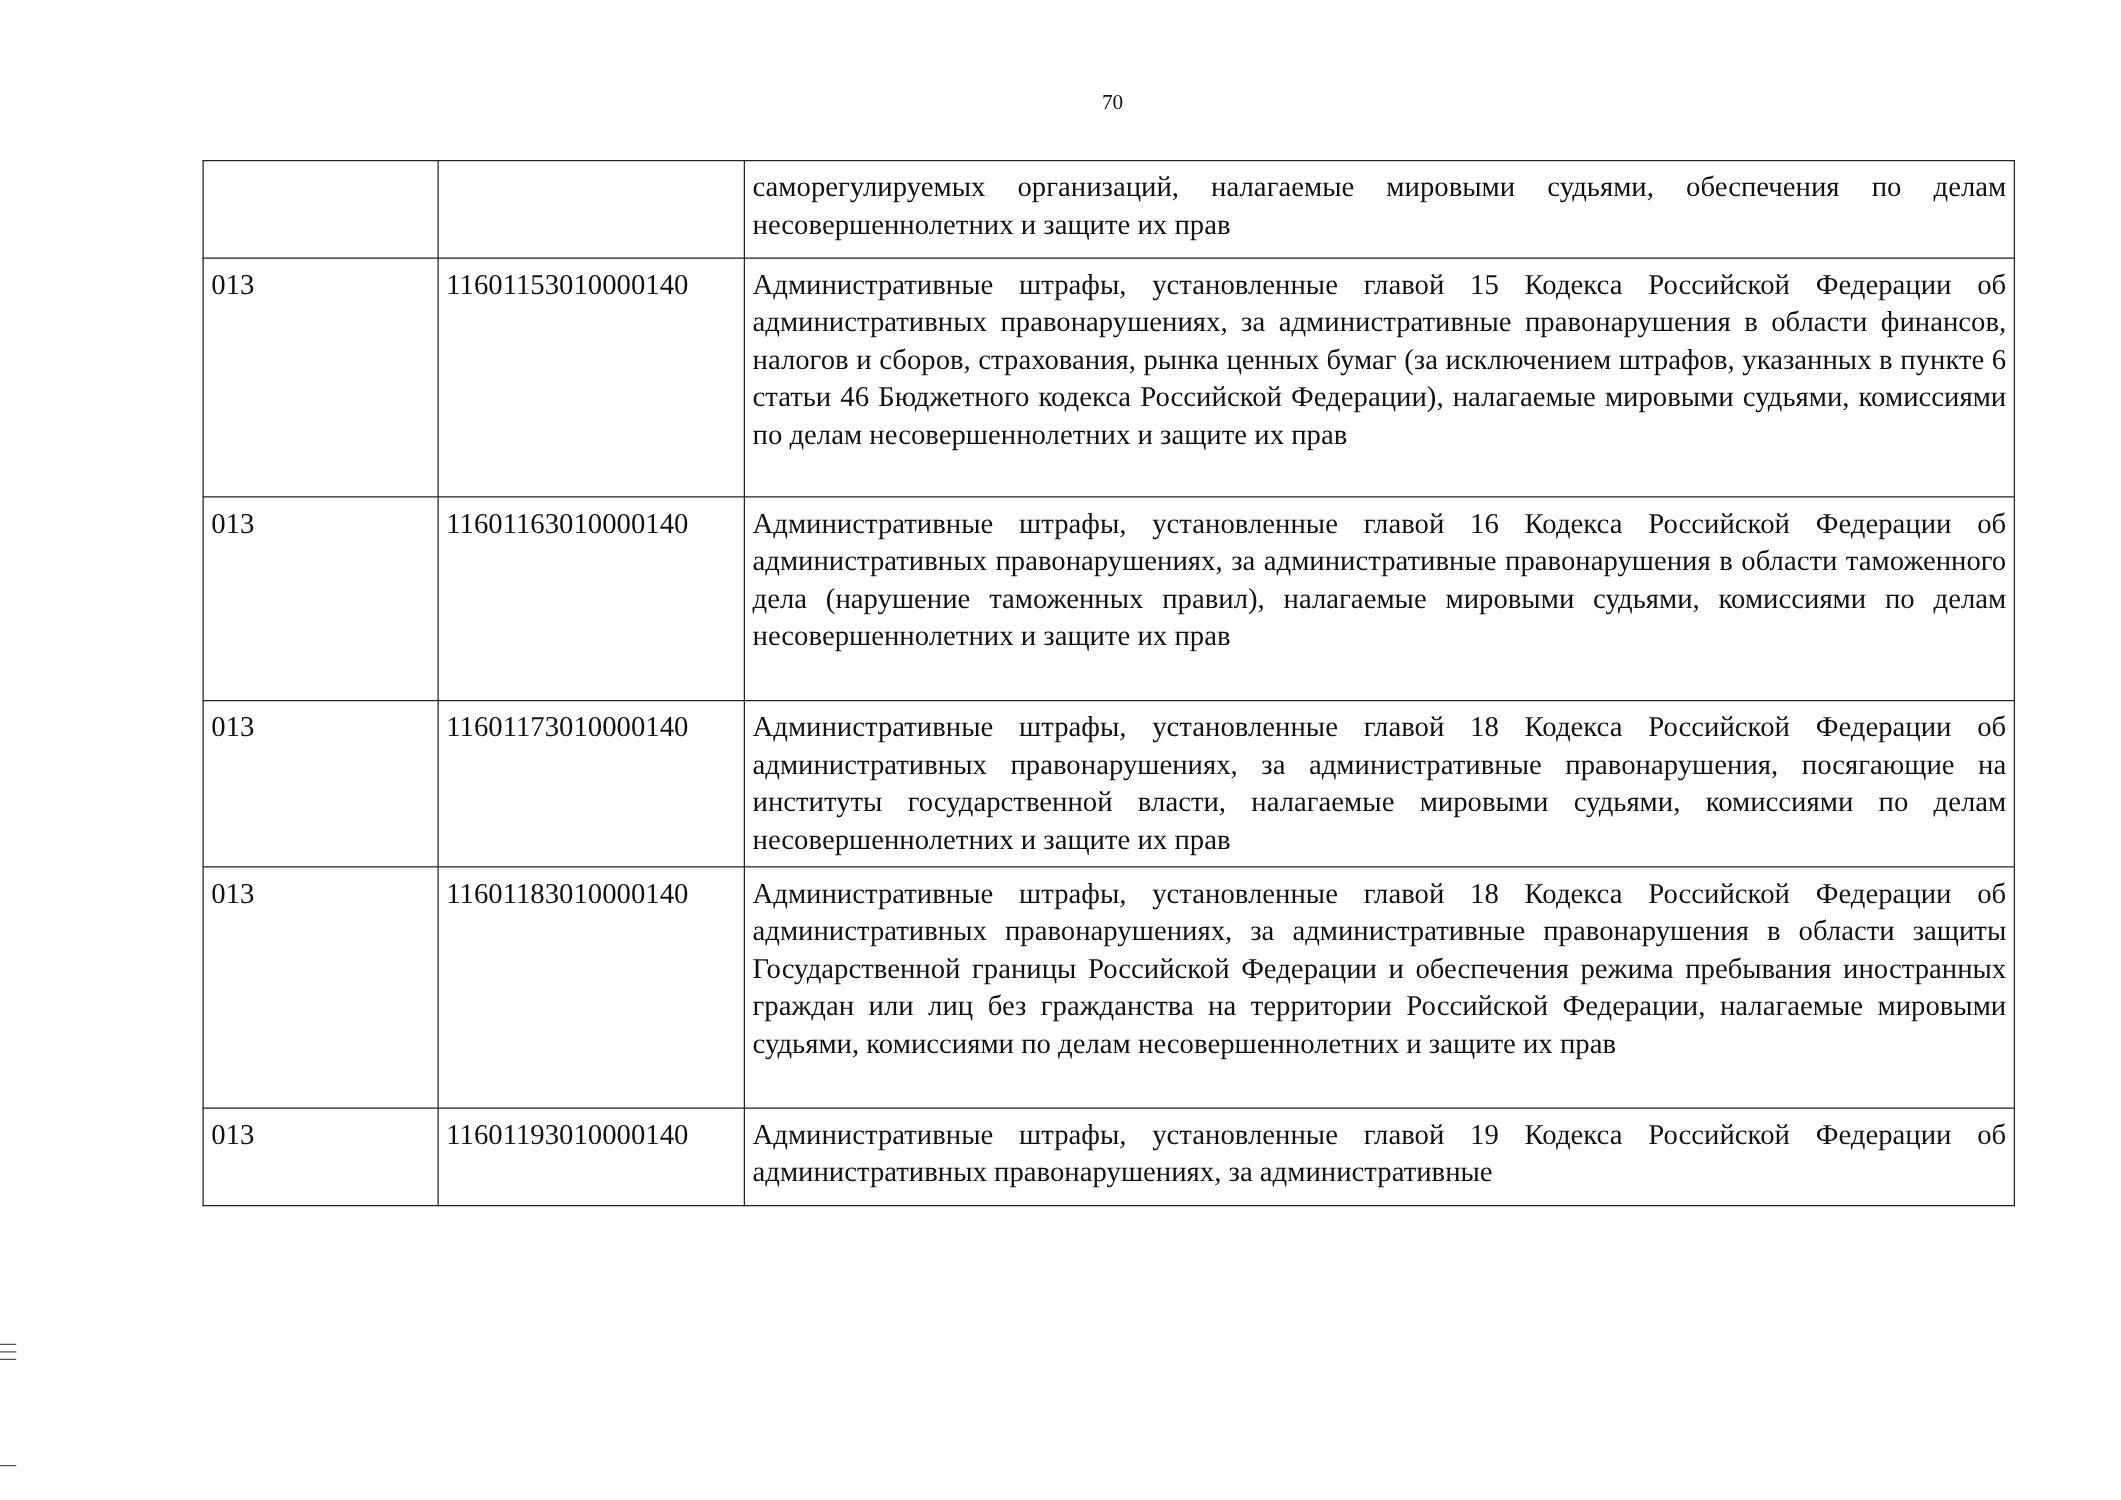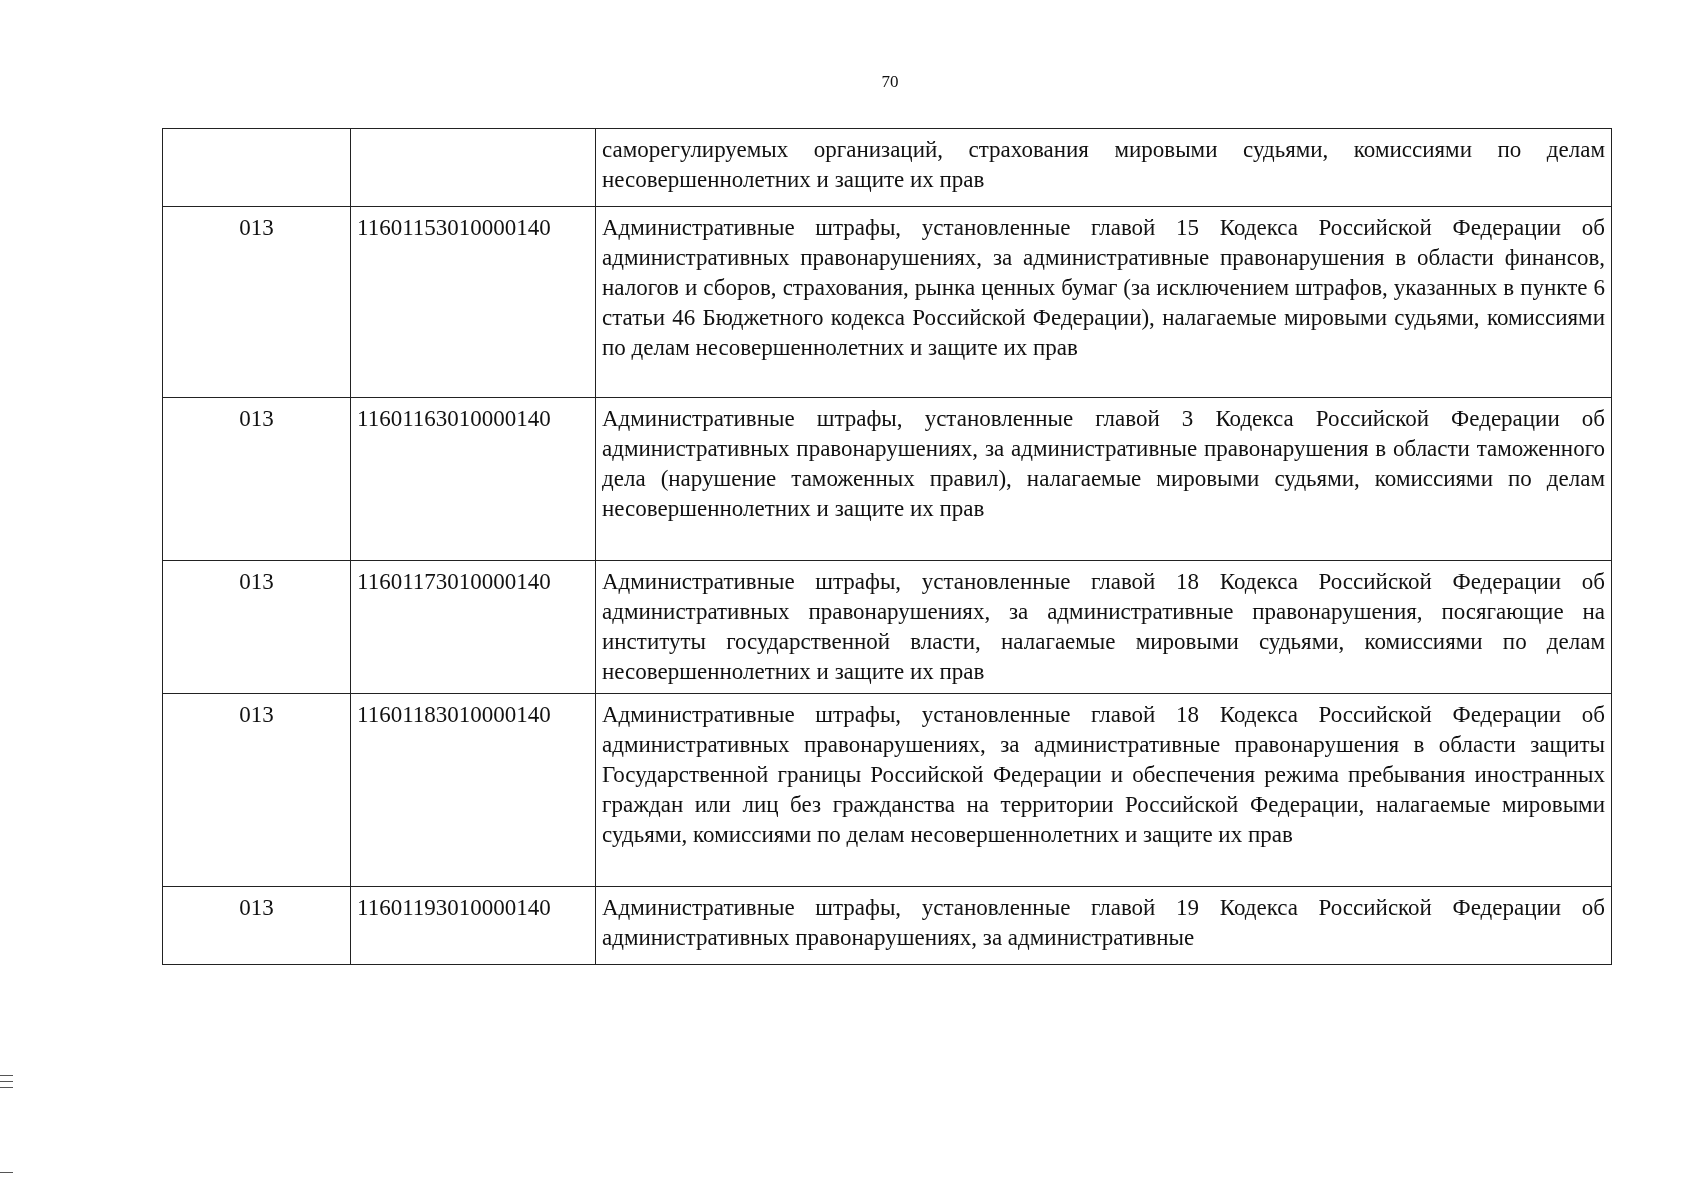--- a/index.html
+++ b/index.html
@@ -1,47 +1,47 @@
 <!DOCTYPE html>
 <html><head>
 <meta charset="utf-8">
 <style>
   html, body { margin: 0; padding: 0; background: #ffffff; }
   body { width: 1697px; height: 1200px; position: relative; overflow: hidden; font-family: "Liberation Serif", "DejaVu Serif", serif; color: #111; }
   .page-number { position: absolute; top: 72px; left: 0; width: 1780px; text-align: center; font-size: 17px; }
   table.doc { position: absolute; top: 128px; left: 162px; width: 1450px; border-collapse: collapse; font-size: 23px; line-height: 30px; }
   table.doc td { border: 1.5px solid #222; vertical-align: top; padding: 6px 6px 4px 6px; }
-  td.c1 { width: 175px; text-align: center; }
+  td.c1 { width: 175px; }
   td.c2 { width: 232px; white-space: nowrap; font-family: Liberation Serif, serif; }
   td.c3 { text-align: justify; }
   .margin-marks { position: absolute; left: 0; top: 1075px; width: 14px; }
   .mark { height: 1px; background: #555; margin-bottom: 5px; width: 13px; }
   .mark-lone { position: absolute; left: 0; top: 1172px; width: 13px; height: 1px; background: #555; }
 </style>
 </head>
 <body>
 
 <div class="page-number">70</div>
 
 <table class="doc">
   <tbody>
     <tr style="height:78px">
       <td class="c1"></td>
       <td class="c2"></td>
-      <td class="c3">саморегулируемых организаций, страхования мировыми судьями, комиссиями по делам несовершеннолетних и защите их прав</td>
+      <td class="c3">саморегулируемых организаций, налагаемые мировыми судьями, обеспечения по делам несовершеннолетних и защите их прав</td>
     </tr>
     <tr style="height:191px">
       <td class="c1">013</td>
       <td class="c2">11601153010000140</td>
       <td class="c3">Административные штрафы, установленные главой 15 Кодекса Российской Федерации об административных правонарушениях, за административные правонарушения в области финансов, налогов и сборов, страхования, рынка ценных бумаг (за исключением штрафов, указанных в пункте 6 статьи 46 Бюджетного кодекса Российской Федерации), налагаемые мировыми судьями, комиссиями по делам несовершеннолетних и защите их прав</td>
     </tr>
     <tr style="height:163px">
       <td class="c1">013</td>
       <td class="c2">11601163010000140</td>
-      <td class="c3">Административные штрафы, установленные главой 3 Кодекса Российской Федерации об административных правонарушениях, за административные правонарушения в области таможенного дела (нарушение таможенных правил), налагаемые мировыми судьями, комиссиями по делам несовершеннолетних и защите их прав</td>
+      <td class="c3">Административные штрафы, установленные главой 16 Кодекса Российской Федерации об административных правонарушениях, за административные правонарушения в области таможенного дела (нарушение таможенных правил), налагаемые мировыми судьями, комиссиями по делам несовершеннолетних и защите их прав</td>
     </tr>
     <tr style="height:133px">
       <td class="c1">013</td>
       <td class="c2">11601173010000140</td>
       <td class="c3">Административные штрафы, установленные главой 18 Кодекса Российской Федерации об административных правонарушениях, за административные правонарушения, посягающие на институты государственной власти, налагаемые мировыми судьями, комиссиями по делам несовершеннолетних и защите их прав</td>
     </tr>
     <tr style="height:193px">
       <td class="c1">013</td>
       <td class="c2">11601183010000140</td>
       <td class="c3">Административные штрафы, установленные главой 18 Кодекса Российской Федерации об административных правонарушениях, за административные правонарушения в области защиты Государственной границы Российской Федерации и обеспечения режима пребывания иностранных граждан или лиц без гражданства на территории Российской Федерации, налагаемые мировыми судьями, комиссиями по делам несовершеннолетних и защите их прав</td>

